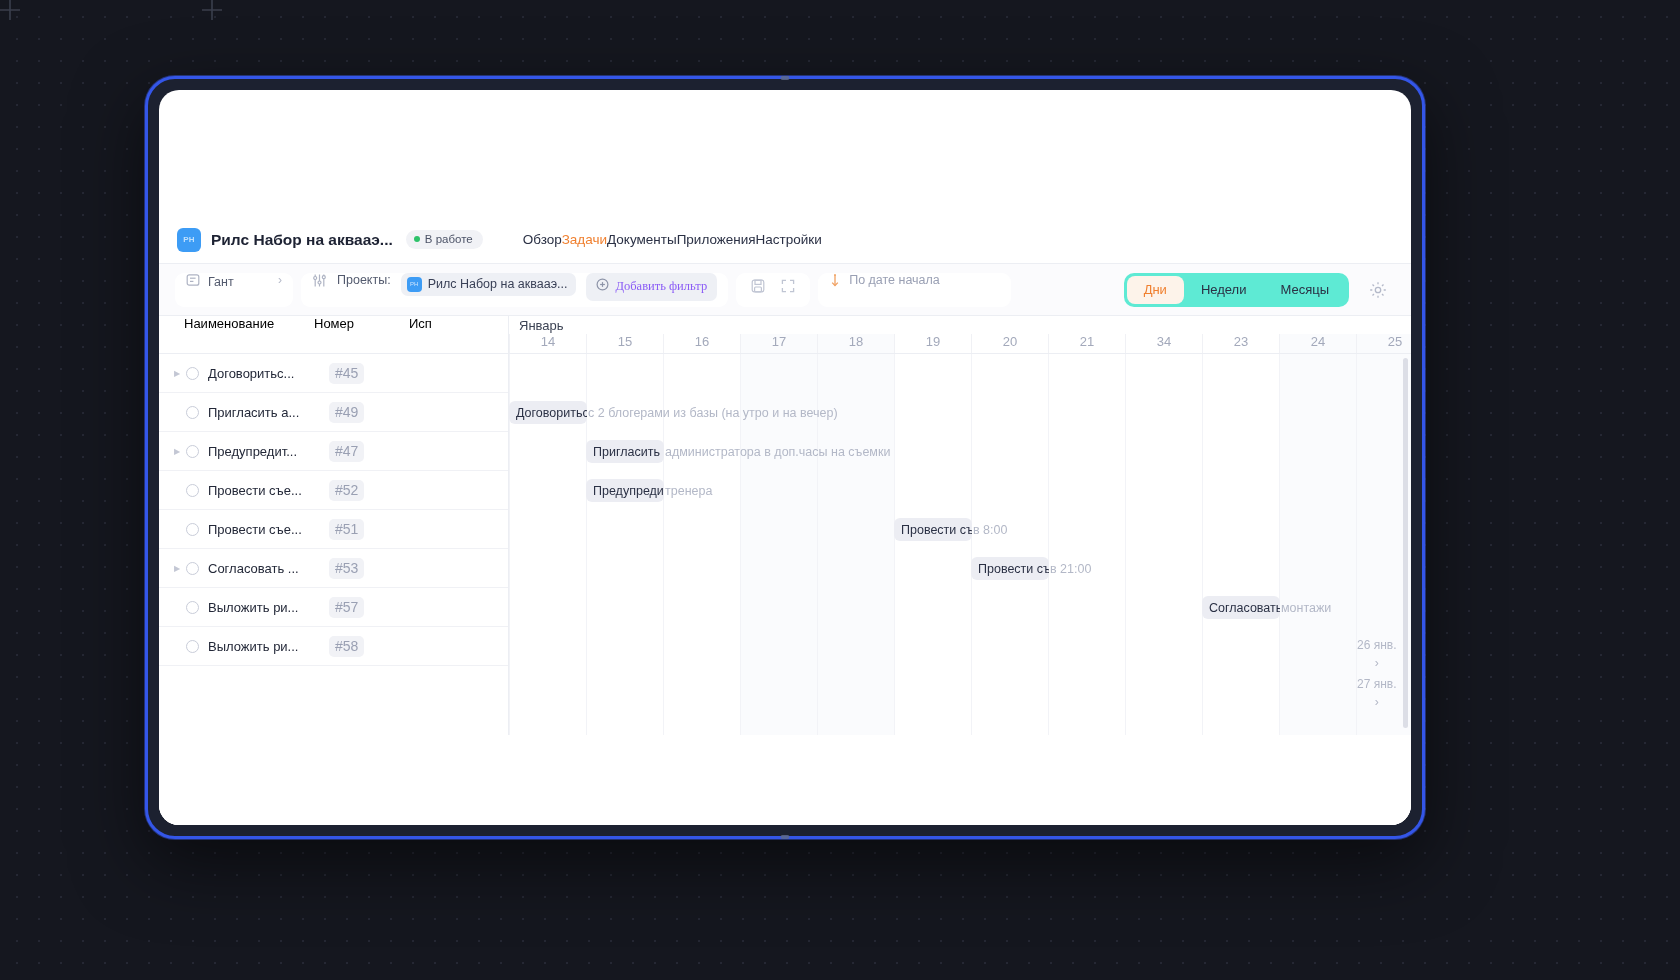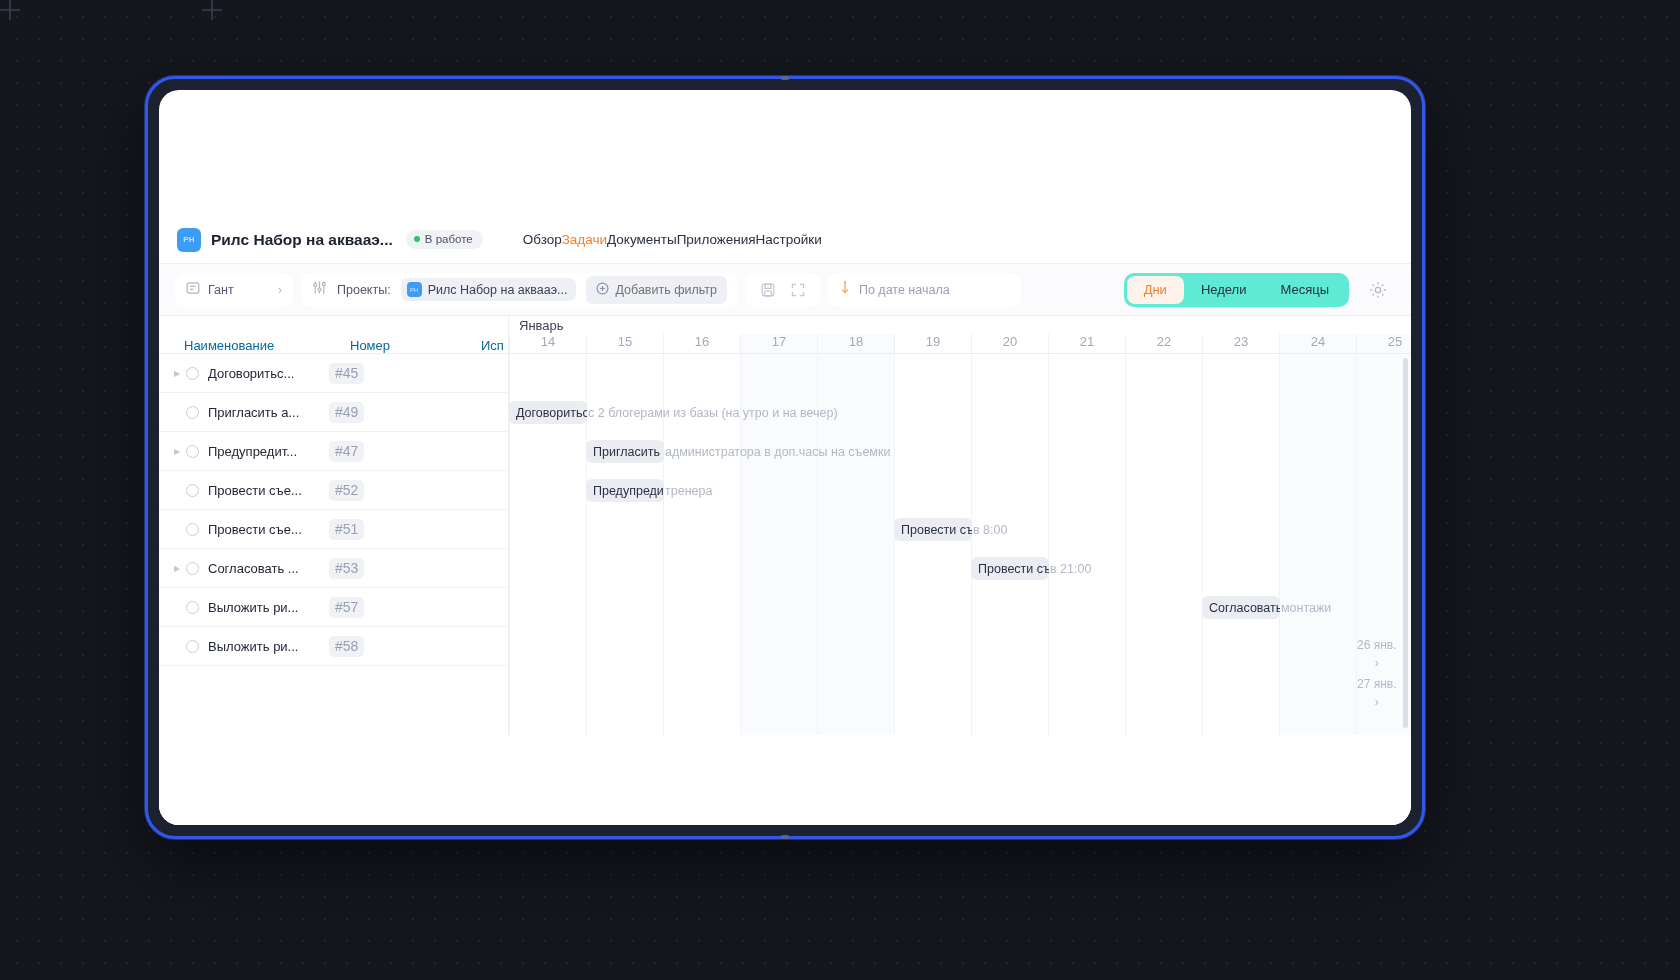--- a/index.html
+++ b/index.html
@@ -139,21 +139,21 @@
     gap: 8px;
     background: #fbfbfd;
     border-bottom: 1px solid #eceef3;
     box-sizing: border-box;
   }
   .tb-group {
     background: #ffffff;
     border-radius: 9px;
     height: 34px;
     display: flex;
-    align-items: center;
+    align-items: flex-start;
     padding: 0 11px;
     gap: 8px;
     box-sizing: border-box;
   }
   .tb-label {
     font-size: 12.5px;
     color: #535a6e;
     white-space: nowrap;
   }
   .tb-muted { color: #9aa0b4; }
@@ -187,24 +187,25 @@
     white-space: nowrap;
   }
   .add-filter {
     background: #eef0f5;
     border-radius: 7px;
     height: 28px;
     display: flex;
     align-items: center;
     padding: 0 10px;
     gap: 6px;
-    color: #737373;
+    color: #8b5cf6;
     font-size: 12.5px;
     box-sizing: border-box;
     white-space: nowrap;
+    font-family: Liberation Serif, serif;
   }
   .icon-btn {
     width: 26px; height: 26px;
     display: flex; align-items: center; justify-content: center;
     color: #b9bece;
   }
   .spacer { flex: 1; }
 
   
   #seg-control {
@@ -248,26 +249,25 @@
     flex: none;
     box-sizing: border-box;
     border-right: 1px solid #eceef3;
     background: #fff;
     position: relative;
     z-index: 2;
   }
   .lp-header {
     height: 38px;
     display: flex;
-    align-items: flex-end;
+    align-items: flex-start;
     border-bottom: 1px solid #eceef3;
     box-sizing: border-box;
     font-size: 13px;
-    color: #0369a1;
-    gap: 36px;
+    color: #000000;
   }
   .col-name { width: 155px; padding-left: 25px; box-sizing: border-box; }
   .col-num  { width: 95px; box-sizing: border-box; }
   .col-asg  { flex: 1; box-sizing: border-box; overflow: hidden; white-space: nowrap; }
 
   .task-row {
     height: 39px;
     display: flex;
     align-items: center;
     border-bottom: 1px solid #f0f1f5;
@@ -617,21 +617,21 @@
 
           <div id="gantt-days">
             <div class="day-cell">14</div>
             <div class="day-cell">15</div>
             <div class="day-cell">16</div>
             <div class="day-cell shaded">17</div>
             <div class="day-cell shaded">18</div>
             <div class="day-cell">19</div>
             <div class="day-cell">20</div>
             <div class="day-cell">21</div>
-            <div class="day-cell">22</div>
+            <div class="day-cell">34</div>
             <div class="day-cell">23</div>
             <div class="day-cell shaded">24</div>
             <div class="day-cell shaded">25</div>
           </div>
 
           <div id="gantt-grid">
             <div class="grid-col"></div>
             <div class="grid-col"></div>
             <div class="grid-col"></div>
             <div class="grid-col shaded"></div>

